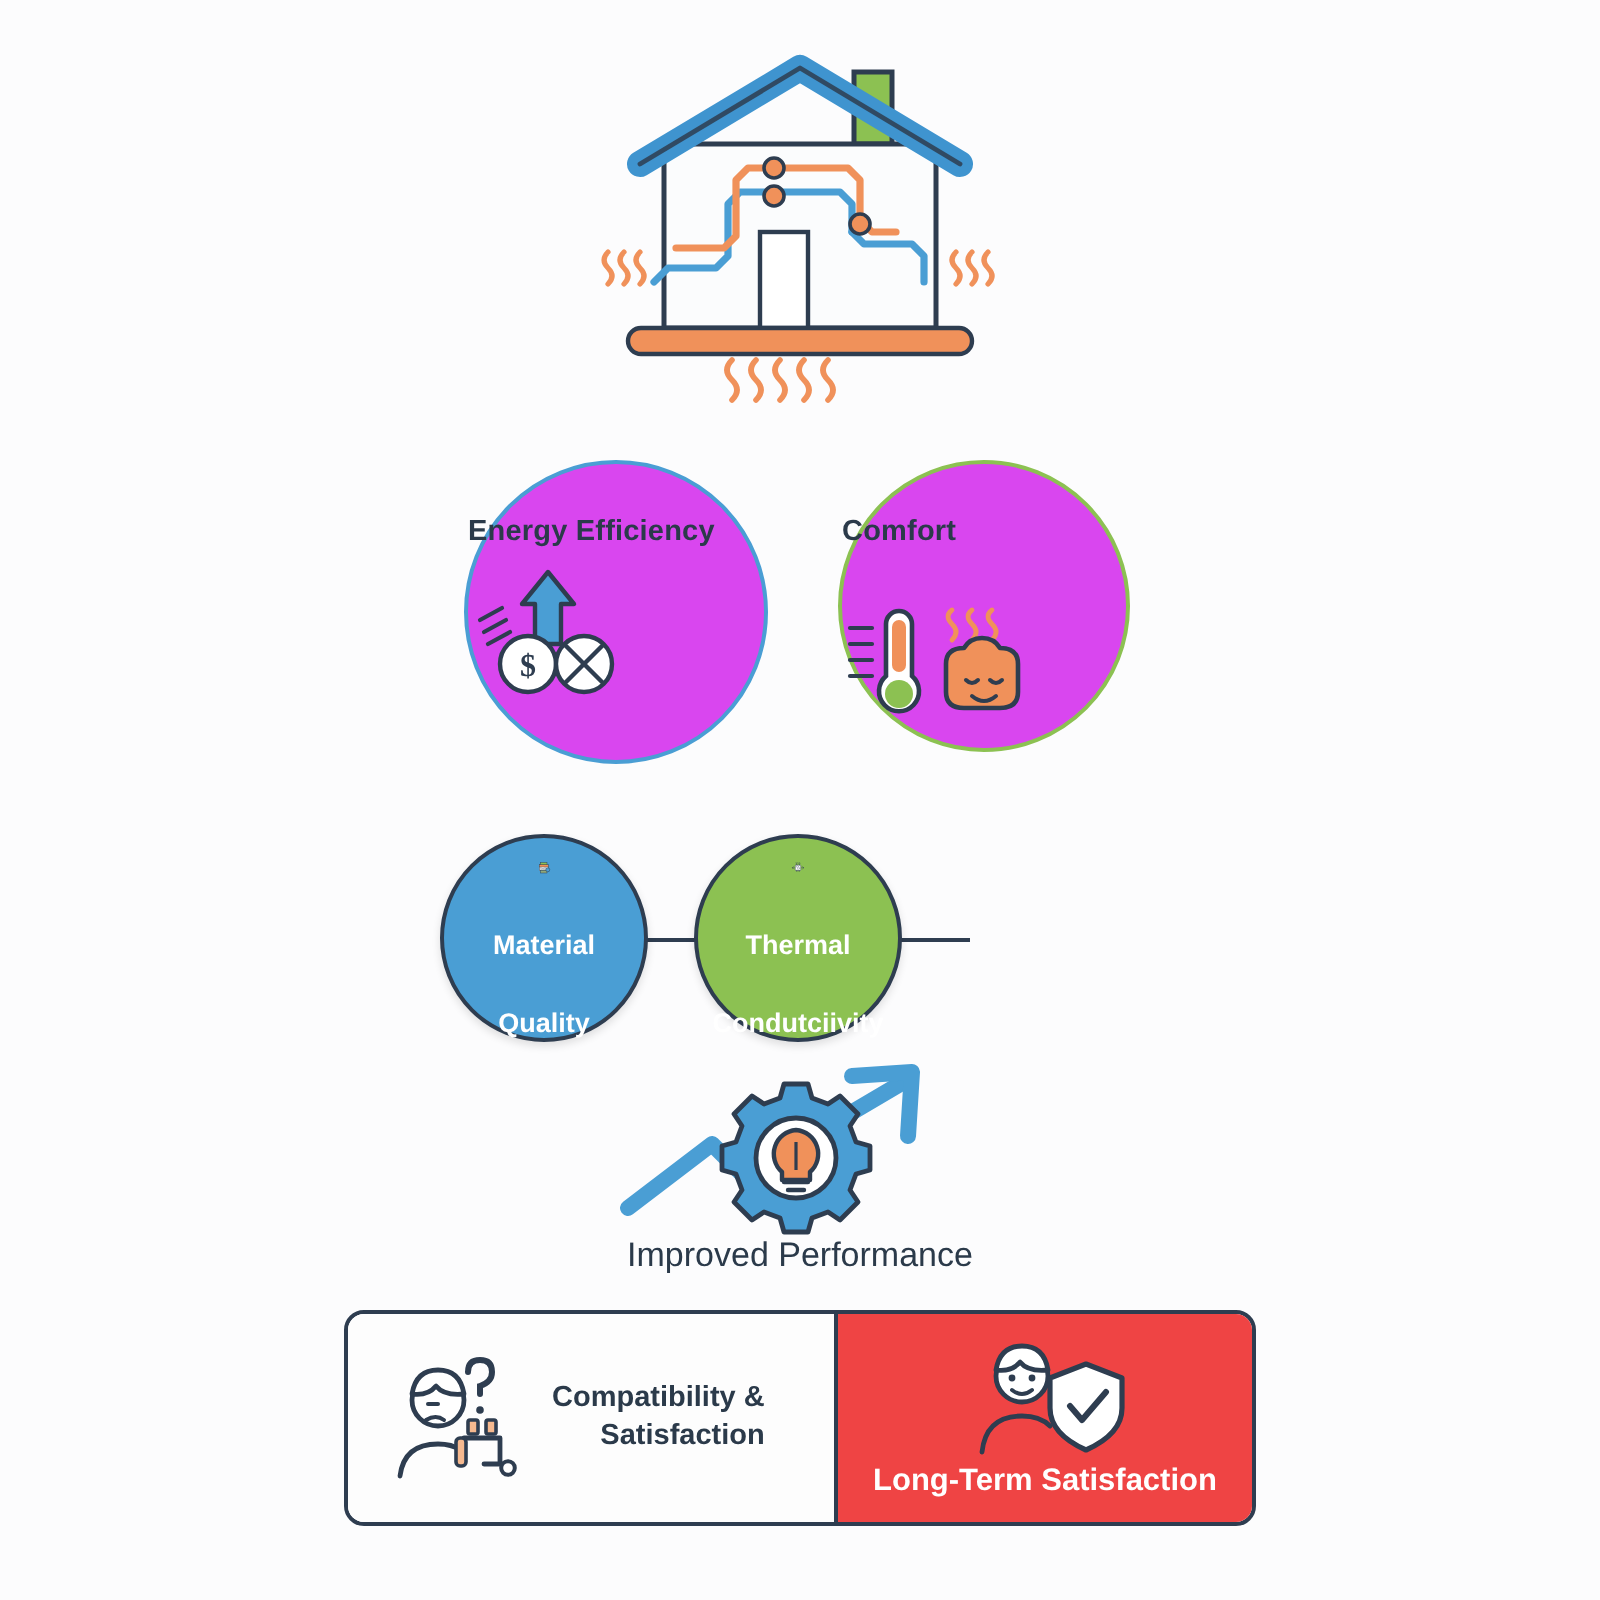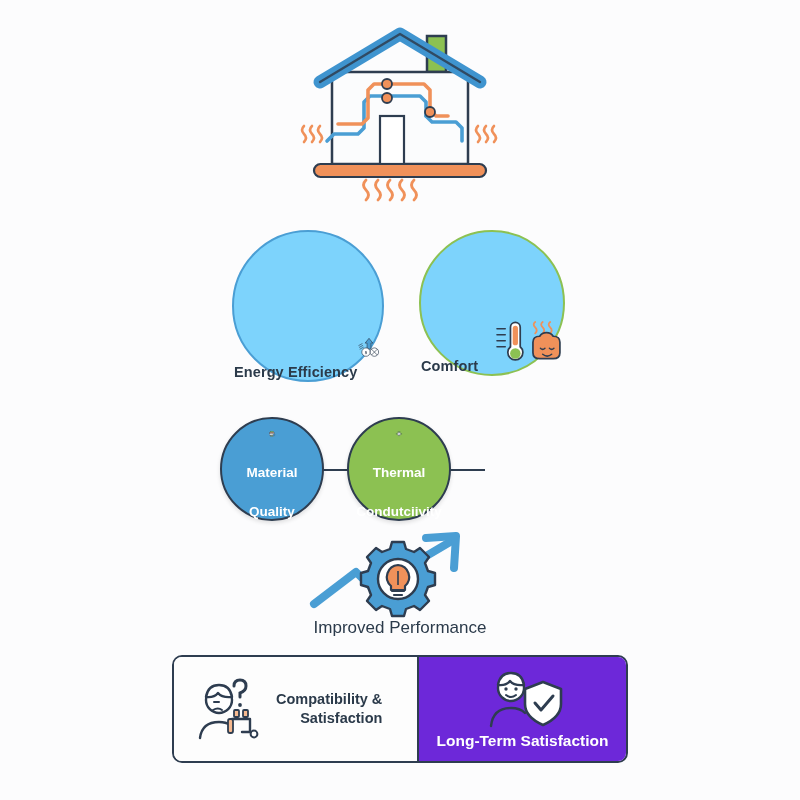--- a/index.html
+++ b/index.html
@@ -14,22 +14,22 @@
 
   
   .abs{position:absolute;}
 
   
   .house-wrap{left:296px;top:24px;width:208px;height:180px;}
 
   
   .ocircle{
     position:absolute;border-radius:50%;
-    background:#7dd3fc;
-    display:flex;align-items:flex-end;
+    background:#d946ef;
+    display:flex;flex-direction:column;align-items:flex-start;
     box-sizing:border-box;
   }
   .ocircle.blue{border:2.5px solid #4a9ed4;}
   .ocircle.green{border:2.5px solid #8cc152;}
   .ocircle-title{
     color:#2b3a4a;font-weight:bold;letter-spacing:.1px;
     text-align:center;white-space:nowrap;
   }
 
   
@@ -58,21 +58,21 @@
 
   
   .bottom-bar{
     position:absolute;left:172px;top:655px;width:456px;height:108px;
     border:2px solid #2e3d50;border-radius:10px;
     display:flex;overflow:hidden;background:#fdfdfd;
     box-sizing:border-box;
   }
   .panel{display:flex;align-items:center;box-sizing:border-box;}
   .panel-left{width:243px;background:#fdfdfd;padding-left:18px;}
-  .panel-right{flex:1;background:#6d28d9;justify-content:center;}
+  .panel-right{flex:1;background:#ef4444;justify-content:center;}
   .panel-left .ptext{
     color:#2b3a4a;font-weight:bold;font-size:14.5px;line-height:19px;
     text-align:right;margin-left:8px;
   }
   .panel-right .ptext{
     color:#ffffff;font-weight:bold;font-size:15.5px;text-align:center;
     white-space:nowrap;
   }
   .divider{width:2px;background:#2e3d50;height:100%;}
 </style>

